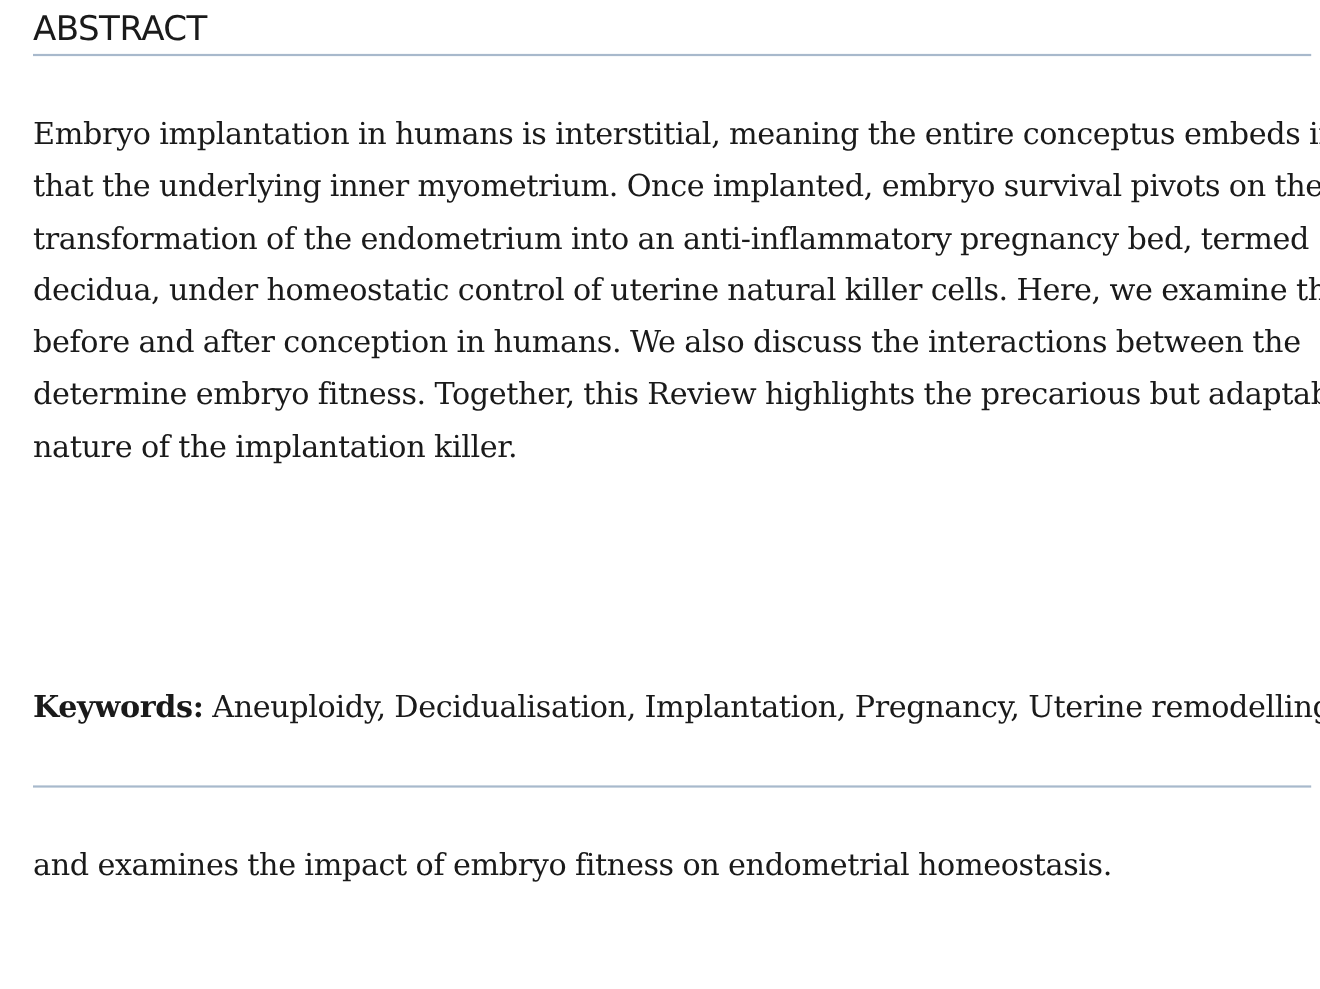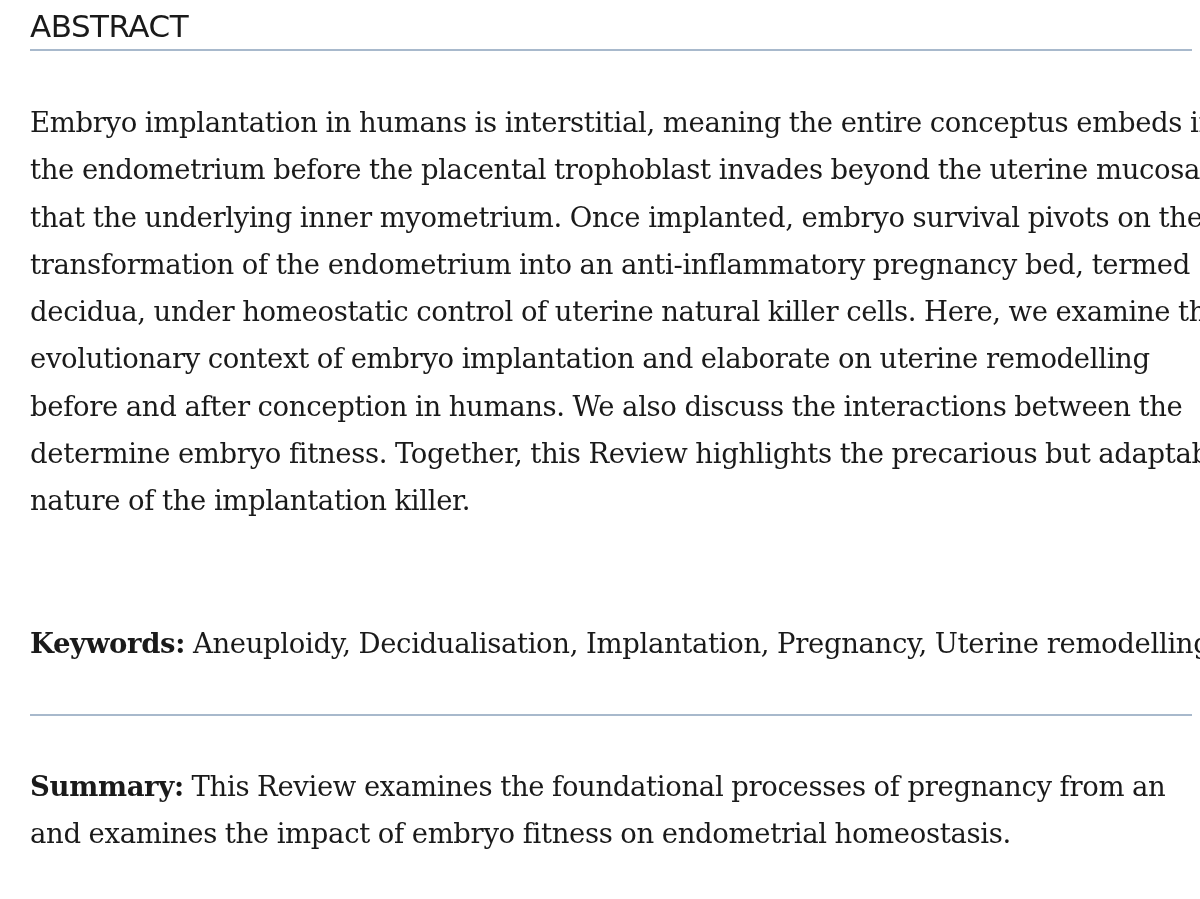--- a/index.html
+++ b/index.html
@@ -75,34 +75,31 @@
 </head>
 <body>
 
 <div class="page">
 
   <h2 class="section-title">ABSTRACT</h2>
   <div class="rule top"></div>
 
   <p class="body-text abstract">
     <span class="line">Embryo implantation in humans is interstitial, meaning the entire conceptus embeds in</span>
-    <span class="line">the endometrium before the placental trophoblast invades beyond the uterine mucosa</span>
     <span class="line">that the underlying inner myometrium. Once implanted, embryo survival pivots on the</span>
     <span class="line">transformation of the endometrium into an anti-inflammatory pregnancy bed, termed</span>
     <span class="line">decidua, under homeostatic control of uterine natural killer cells. Here, we examine the</span>
-    <span class="line">evolutionary context of embryo implantation and elaborate on uterine remodelling</span>
     <span class="line">before and after conception in humans. We also discuss the interactions between the</span>
     <span class="line">determine embryo fitness. Together, this Review highlights the precarious but adaptable</span>
     <span class="line">nature of the implantation killer.</span>
   </p>
 
   <p class="body-text keywords">
     <span class="line"><span class="label">Keywords:</span><span> Aneuploidy, Decidualisation, Implantation, Pregnancy, Uterine remodelling</span></span>
   </p>
 
   <div class="rule mid"></div>
 
   <p class="body-text summary">
-    <span class="line"><span class="label">Summary:</span><span> This Review examines the foundational processes of pregnancy from an</span></span>
     <span class="line">and examines the impact of embryo fitness on endometrial homeostasis.</span>
   </p>
 
 </div>
 
 </body></html>

